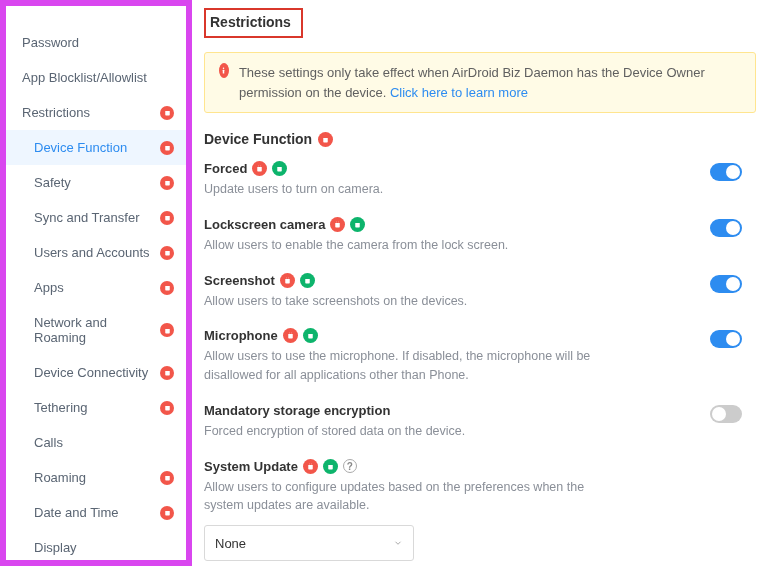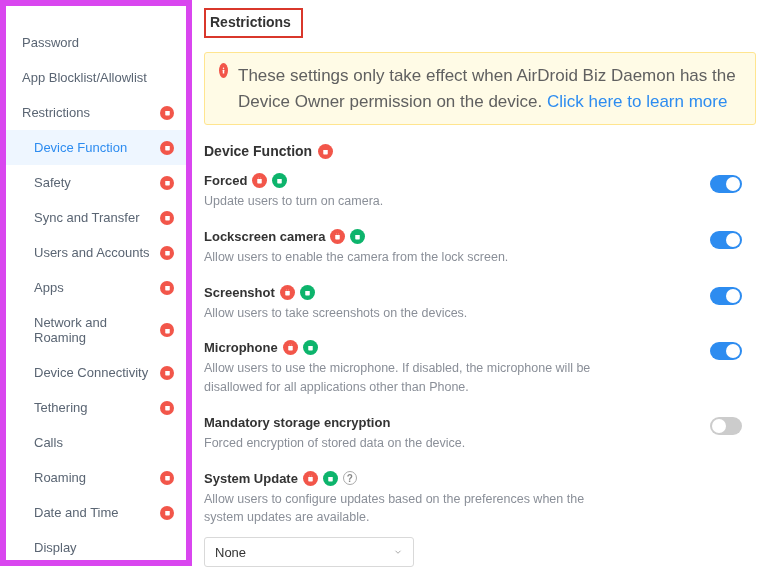--- a/index.html
+++ b/index.html
@@ -6,36 +6,36 @@
   body { font-family: -apple-system, "Segoe UI", Arial, sans-serif; font-size: 13px; color: #333; background: #fff; width: 768px; height: 570px; overflow: hidden; }
   .wrap { display: flex; width: 768px; height: 570px; }
   .sidebar { width: 192px; border: 6px solid #d946ef; height: 566px; padding-top: 19px; }
   .nav-item { display: flex; align-items: center; justify-content: space-between; padding: 10px 12px 10px 16px; color: #5a6573; cursor: pointer; font-size: 13px; }
   .nav-sub { padding-left: 28px; }
   .nav-item.selected { background: #eef6ff; color: #2d8cf0; }
   .badge { width: 14px; height: 14px; border-radius: 50%; background: #f2564a; display: inline-flex; align-items: center; justify-content: center; }
   .badge svg { width: 9px; height: 9px; }
   .main { flex: 1; padding: 8px 0 0 12px; }
   .page-title { font-weight: 700; font-size: 14px; color: #333; border: 2px solid #d9372b; display: inline-block; padding: 4px 10px 6px 4px; margin-bottom: 14px; }
-  .notice { background: #fffbe6; border: 1px solid #ffe58f; padding: 10px 14px; margin-right: 12px; border-radius: 3px; display: flex; gap: 10px; color: #606060; font-size: 17px; line-height: 1.5; margin-bottom: 18px; }
+  .notice { background: #fffbe6; border: 1px solid #ffe58f; padding: 10px 14px; margin-right: 12px; border-radius: 3px; display: flex; gap: 10px; color: #606060; font-size: 13px; line-height: 1.5; margin-bottom: 18px; }
   .notice a { color: #2d8cf0; text-decoration: none; }
   .section-h { font-weight: 700; font-size: 14px; color: #333; display: flex; align-items: center; gap: 6px; margin-bottom: 14px; }
   .setting { position: relative; padding-right: 80px; margin-bottom: 18px; padding-left: 0; }
   .setting .label { font-weight: 700; font-size: 13px; color: #333; display: flex; align-items: center; gap: 5px; margin-bottom: 4px; }
   .setting .desc { font-size: 12.5px; color: #8a8f98; line-height: 1.5; max-width: 410px; }
   .toggle { position: absolute; right: 26px; top: 2px; width: 32px; height: 18px; background: #2d8cf0; border-radius: 10px; cursor: pointer; }
   .toggle.off { background: #ccc; }
   .toggle::after { content: ""; position: absolute; width: 14px; height: 14px; border-radius: 50%; background: #fff; top: 2px; right: 2px; }
   .toggle.off::after { left: 2px; right: auto; }
   .pill { width: 15px; height: 15px; border-radius: 50%; display: inline-flex; align-items: center; justify-content: center; }
   .pill.red { background: #f2564a; }
   .pill.green { background: #0db46c; }
   .pill svg { width: 9px; height: 9px; }
   .q-icon { width: 14px; height: 14px; border: 1px solid #aaa; border-radius: 50%; display: inline-flex; align-items:center; justify-content:center; font-size: 10px; color:#888; }
-  .select { width: 210px; height: 30px; border: 1px solid #d9d9d9; border-radius: 3px; margin-top: 10px; padding: 0 10px; display: flex; align-items: center; justify-content: space-between; color: #333; font-size: 13px; cursor: pointer; }
+  .select { width: 210px; height: 36px; border: 1px solid #d9d9d9; border-radius: 3px; margin-top: 10px; padding: 0 10px; display: flex; align-items: center; justify-content: space-between; color: #333; font-size: 13px; cursor: pointer; }
   .select svg { width: 10px; height: 10px; }
 </style>
 </head>
 <body>
 
 <div class="wrap">
   <div class="sidebar" id="sidebar">
       <div class="nav-item">
         <span>Password</span>
       </div>

